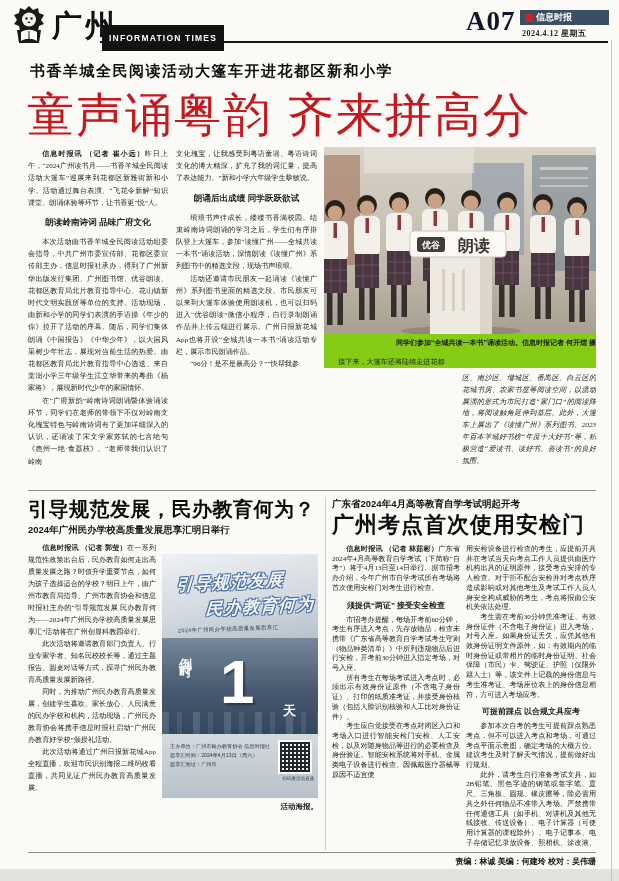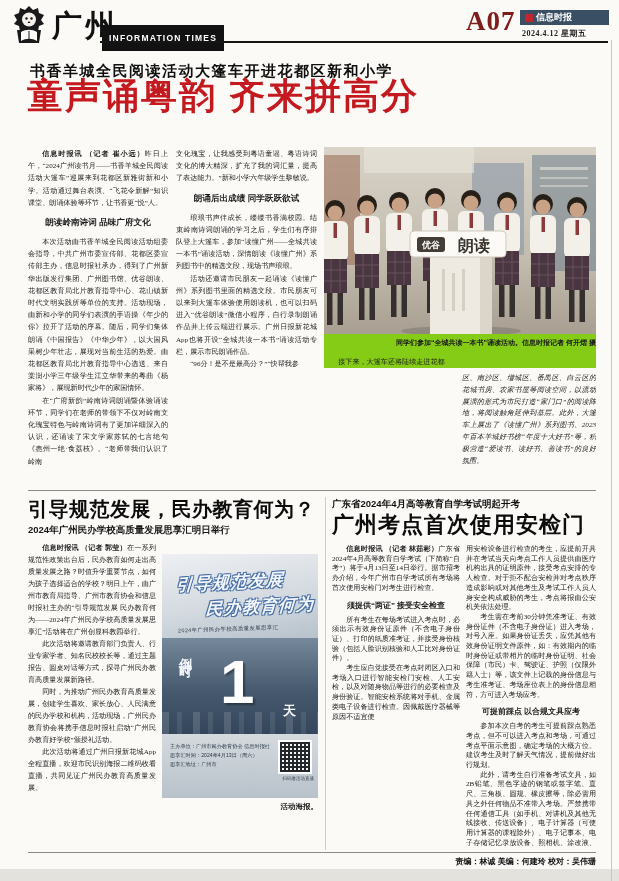--- a/index.html
+++ b/index.html
@@ -5,31 +5,31 @@
   html,body{margin:0;padding:0;background:#fff;}
   .page{position:relative;width:619px;height:881px;background:#fbfaf7;overflow:hidden;
         font-family:"Liberation Serif",serif;color:#1c1c1c;}
   .abs{position:absolute;}
 
   
   .section-title{left:52px;top:6px;font-size:30px;font-weight:bold;letter-spacing:3px;color:#111;}
   .infotimes{left:102px;top:25px;background:#121212;color:#fff;font-family:"Liberation Sans",sans-serif;
              font-size:8.5px;font-weight:bold;letter-spacing:1.2px;padding:8px 7px;}
   .hdr-rule{left:100px;top:41px;width:508px;height:2px;background:#151515;}
-  .page-num{left:466px;top:6px;font-size:27px;font-weight:bold;letter-spacing:1px;color:#7f1d1d;}
+  .page-num{left:466px;top:6px;font-size:27px;font-weight:bold;letter-spacing:1px;color:#0f172a;}
   .badge{left:520px;top:10px;width:89px;height:15px;background:var(--badge,#3a4f63);color:#fff;
          font-family:"Liberation Sans",sans-serif;font-size:9px;font-weight:bold;
          display:flex;align-items:center;gap:3px;padding:0 5px;box-sizing:border-box;}
   .badge-mark{width:8px;height:8px;background:#c2252b;flex:0 0 auto;}
   .hdr-date{left:522px;top:28px;font-size:8px;font-weight:bold;letter-spacing:.5px;color:#222;}
 
   
   .kicker{left:30px;top:62px;font-family:"Liberation Sans",sans-serif;font-size:15px;font-weight:bold;
           letter-spacing:1.5px;color:#101010;white-space:nowrap;}
-  .headline{left:27px;top:72px;font-family:"Liberation Sans",sans-serif;font-size:36px;font-weight:700;
+  .headline{left:27px;top:84px;font-family:"Liberation Sans",sans-serif;font-size:47px;font-weight:400;
             letter-spacing:2px;color:var(--accent,#c41a1f);white-space:nowrap;}
 
   .col{position:absolute;overflow:hidden;}
   .b{margin:0;text-align:justify;text-indent:2em;font-size:7.1px;}
   .b b{font-weight:bold;}
   .b.noind{text-indent:0;}
   .sub{font-family:"Liberation Sans",sans-serif;font-weight:bold;text-align:center;text-indent:0;
        font-size:8.6px;margin:8px 0 7px;}
   .lead .b{line-height:12.2px;}
   .tail .b{line-height:11.8px;}
@@ -226,20 +226,21 @@
       <div class="qr-label">扫码看活动直播</div>
     </div>
   </div>
   <div class="abs poster-caption">活动海报。</div>
 
   <div class="abs ra-kicker">广东省2024年4月高等教育自学考试明起开考</div>
   <div class="abs ra-headline">广州考点首次使用安检门</div>
   <div class="col dense" style="left:332px;top:545px;width:128px;height:303px;">
       <p class="b"><b>信息时报讯 （记者 林茹彬）</b>广东省2024年4月高等教育自学考试（下简称“自考”）将于4月13日至14日举行。据市招考办介绍，今年广州市自学考试所有考场将首次使用安检门对考生进行检查。</p>
       <p class="sub">须提供“两证” 接受安全检查</p>
+      <p class="b">市招考办提醒，每场开考前60分钟，考生有序进入考点，先存放物品，检查未携带《广东省高等教育自学考试考生守则（物品种类清单）》中所列违规物品后进行安检，开考前30分钟进入指定考场，对号入座。</p>
       <p class="b">所有考生在每场考试进入考点时，必须出示有效身份证原件（不含电子身份证）、打印的纸质准考证，并接受身份核验（包括人脸识别核验和人工比对身份证件）。</p>
       <p class="b">考生应自觉接受在考点封闭区入口和考场入口进行智能安检门安检、人工安检，以及对随身物品等进行的必要检查及身份验证。智能安检系统将对手机、金属类电子设备进行检查。因佩戴医疗器械等原因不适宜使</p>
     </div>
   <div class="col dense" style="left:466px;top:545px;width:130px;height:303px;">
       <p class="b noind">用安检设备进行检查的考生，应提前开具并在考试当天向考点工作人员提供由医疗机构出具的证明原件，接受考点安排的专人检查。对于拒不配合安检并对考点秩序造成影响或对其他考生及考试工作人员人身安全构成威胁的考生，考点将报由公安机关依法处理。</p>
       <p class="b">考生需在考前30分钟凭准考证、有效身份证件（不含电子身份证）进入考场，对号入座。如果身份证丢失，应凭其他有效身份证明文件原件，如：有效期内的临时身份证或带相片的临时身份证明、社会保障（市民）卡、驾驶证、护照（仅限外籍人士）等，该文件上记载的身份信息与考生准考证、考场座位表上的身份信息相符，方可进入考场应考。</p>
       <p class="sub">可提前踩点 以合规文具应考</p>
       <p class="b">参加本次自考的考生可提前踩点熟悉考点，但不可以进入考点和考场，可通过考点平面示意图，确定考场的大概方位。建议考生及时了解天气情况，提前做好出行规划。</p>
       <p class="b">此外，请考生自行准备考试文具，如2B铅笔、黑色字迹的钢笔或签字笔、直尺、三角板、圆规、橡皮擦等，除必需用具之外任何物品不准带入考场。严禁携带任何通信工具（如手机、对讲机及其他无线接收、传送设备）、电子计算器（可使用计算器的课程除外）、电子记事本、电子存储记忆录放设备、照相机、涂改液、修正带等与考试无关的物品进入考场。</p>
     </div>

